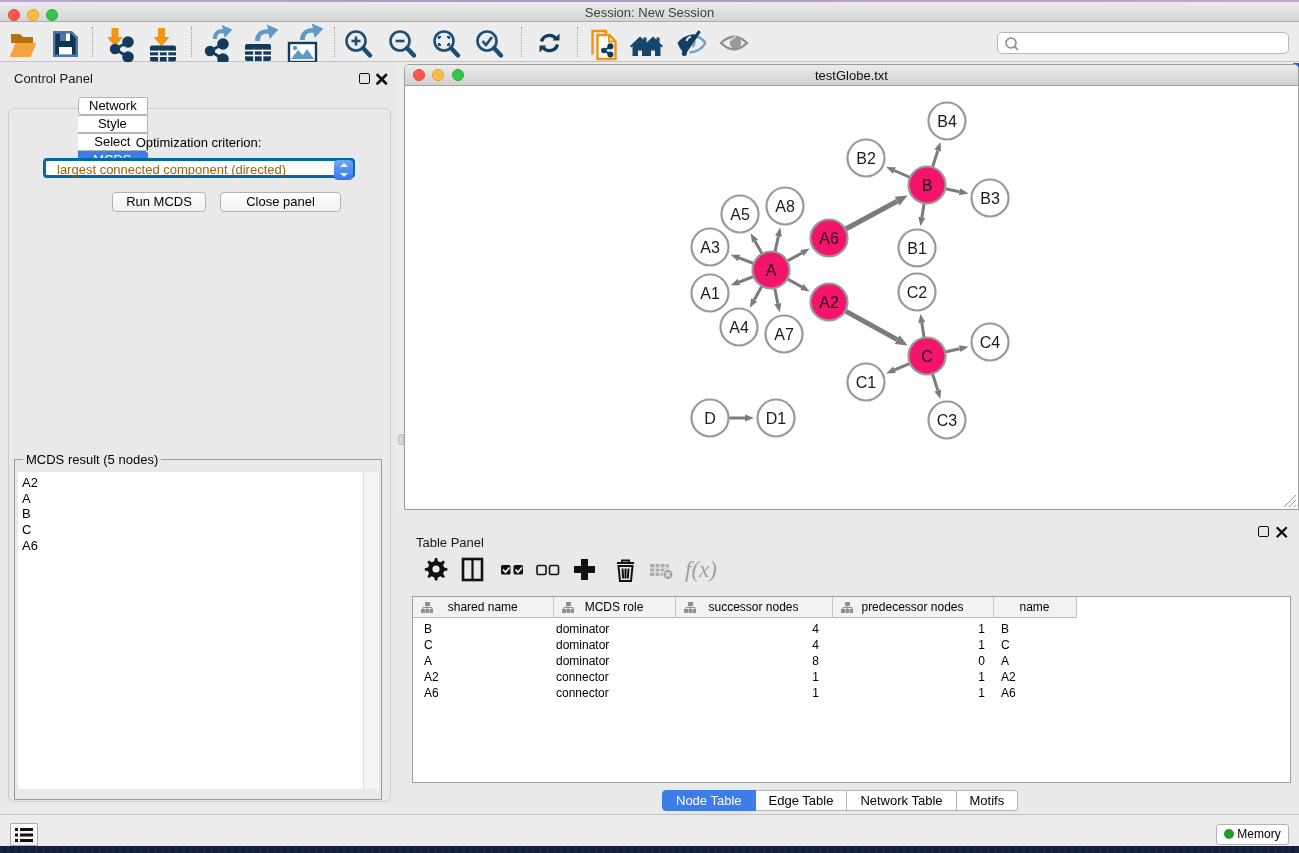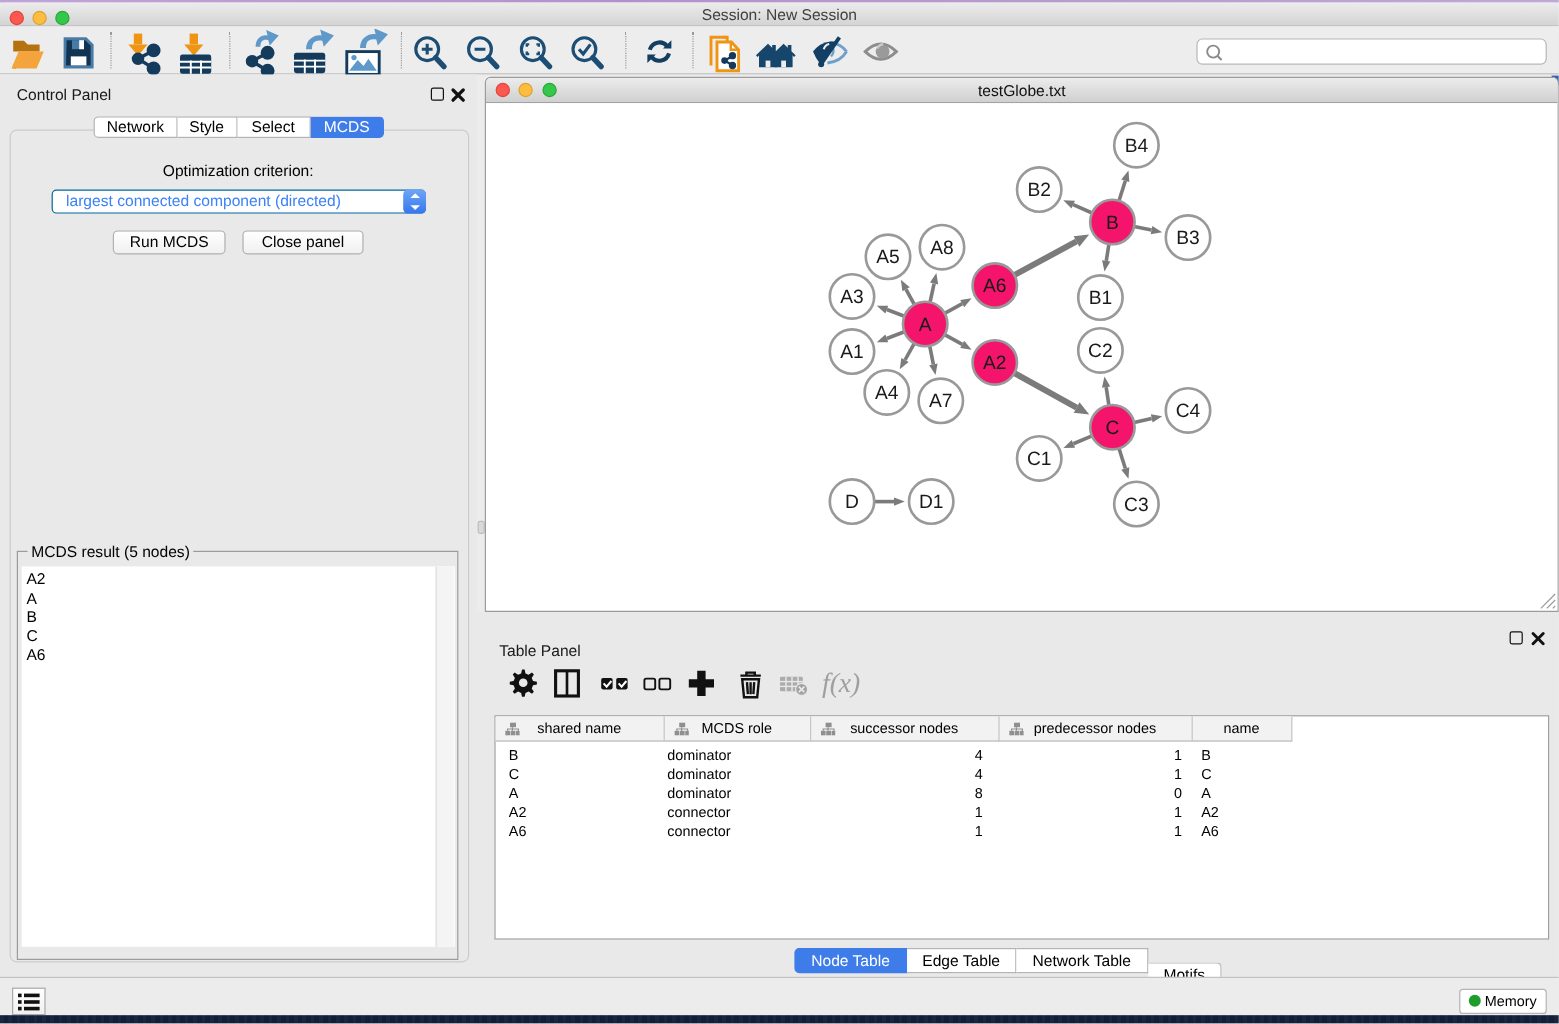--- a/index.html
+++ b/index.html
@@ -18,33 +18,33 @@
 #titlebar .title { position:absolute; left:0; right:0; top:3px; text-align:center; font-size:13px; color:#3f3f3f; }
 
 #toolbar { left:0; top:22px; width:1299px; height:40px; background:#ededed; border-bottom:1px solid #c3c3c3; }
 .tsep { position:absolute; top:5px; height:30px; width:0; border-left:1px dotted #9a9a9a; }
 #searchbox { position:absolute; left:997px; top:10px; width:292px; height:22px; background:#fff; border:1px solid #b7b7b7; border-radius:5px; }
 
 #cpanel { left:0; top:62px; width:397px; height:752px; background:#e9e9e9; }
 #cpanel .hdr { position:absolute; left:14px; top:9px; font-size:13px; color:#1a1a1a; }
 .winbtn-sq { position:absolute; width:11px; height:11px; border:1.5px solid #111; border-radius:2px; }
 .winbtn-x { position:absolute; font-size:13px; font-weight:bold; color:#111; }
-.tabrow { position:absolute; height:24px; display:flex; }
+.tabrow { position:absolute; height:24px; display:flex;flex-direction:column; }
 .tabrow .tab { height:18px; line-height:16px; font-size:13px; padding:0 10px; background:#fff; border:1px solid #b4b4b4; border-left:none; color:#000; text-align:center; }
 .tabrow .tab:first-child { border-left:1px solid #b4b4b4; border-radius:4px 0 0 4px; }
 .tabrow .tab:nth-child(3) { padding:0 12px; }
 .tabrow .tab.sel { padding:0 11px; }
 .tabrow .tab.sel { background:#3e7de9; color:#fff; border-color:#3e7de9; border-radius:0 4px 4px 0; }
 #cp-tabpanel { position:absolute; left:8px; top:46px; width:383px; height:694px; border:1px solid #cccccc; border-radius:6px; background:#e9e9e9; }
 #optlabel { position:absolute; left:0; width:397px; top:73px; text-align:center; font-size:13px; color:#000; }
-#dropdown { position:absolute; left:43px; top:96px; width:312px; height:20px; background:#fff; border:1px solid #0369a1; border-radius:4px; font-size:13px; line-height:18px; padding-left:11px; color:#3b82f6; }
+#dropdown { position:absolute; left:43px; top:96px; width:312px; height:20px; background:#fff; border:3px solid #0369a1; border-radius:4px; font-size:13px; line-height:18px; padding-left:11px; color:#a16207; }
 #dropdown .step { position:absolute; right:-1px; top:-1px; width:19px; height:20px; border-radius:4px; background:linear-gradient(#6fa5f7,#3476ed); }
 #dropdown .step:before { content:""; position:absolute; left:5.5px; top:3px; border:4px solid transparent; border-bottom:4.5px solid #fff; border-top:none; }
 #dropdown .step:after { content:""; position:absolute; left:5.5px; top:12.5px; border:4px solid transparent; border-top:4.5px solid #fff; border-bottom:none; }
-.btn { position:absolute; height:20px; background:linear-gradient(#ffffff,#f0f0f0); border:1px solid #b2b2b2; border-radius:4px; font-size:13px; text-align:center; line-height:18px; color:#000; }
+.btn { position:absolute; height:20px; background:linear-gradient(#ffffff,#f0f0f0); border:1px solid #b2b2b2; border-radius:4px; font-size:13px; text-align:center; line-height:18px; color:#000;margin-left:18px; }
 #mcds-group { position:absolute; left:14px; top:397px; width:368px; height:341px; border:1px solid #9b9b9b; }
 #mcds-group .legend { position:absolute; left:8px; top:-8px; background:#e9e9e9; padding:0 3px; font-size:13px; color:#000; }
 #mcds-list { position:absolute; left:3px; top:12px; width:361px; height:317px; background:#fff; font-size:13px; line-height:15.7px; padding:3px 0 0 4px; color:#000; }
 #mcds-scroll { position:absolute; right:3px; top:12px; width:15px; height:317px; background:#f4f4f4; border-left:1px solid #dedede; }
 
 #netwin { left:404px; top:64px; width:895px; height:446px; background:#fff; border:1px solid #9c9c9c; border-radius:5px 5px 0 0; }
 #netwin .bar { position:absolute; left:0; top:0; width:893px; height:21px; background:linear-gradient(#ececec,#d0d0d0); border-bottom:1px solid #a2a2a2; border-radius:4px 4px 0 0; }
 #netwin .bar .title { position:absolute; left:0; right:0; top:3px; text-align:center; font-size:13px; color:#111; }
 #netwin .t-red { left:8px; background:#fc5850; border:1px solid #e2443e; }
 #netwin .t-yel { left:27px; background:#fdbd3f; border:1px solid #dfa132; }
@@ -57,21 +57,21 @@
 #thead { position:absolute; left:0; top:0; width:664px; height:21px; background:#f2f2f2; border-bottom:1px solid #b9b9b9; }
 #thead .cell { position:absolute; top:0; height:21px; border-right:1px solid #c6c6c6; font-size:12px; text-align:center; line-height:21px; color:#000; }
 .colicon { position:absolute; top:5px; width:12px; height:11px; }
 #tbody { position:absolute; left:0; top:21px; width:877px; font-size:12px; color:#000; }
 #tbody .row { position:absolute; height:16px; line-height:16px; width:877px; }
 #tbody .c { position:absolute; height:16px; }
 .btabs { position:absolute; top:280px; height:21px; display:flex; font-size:13px; }
 .btab { height:21px; line-height:19px; padding:0 13px; background:#fff; border:1px solid #b4b4b4; border-left:none; }
 .btab:first-child { border-left:1px solid #b4b4b4; }
 .btab.sel { background:#3e7de9; color:#fff; border-color:#3e7de9; border-radius:4px 0 0 4px; }
-.btab.last { border-radius:0 4px 4px 0;margin-top:12px; }
+.btab.last { border-radius:0 4px 4px 0; }
 
 #statusbar { left:0; top:814px; width:1299px; height:16px; background:#ececec; border-top:1px solid #c2c2c2; }
 #listbtn { position:absolute; left:10px; top:8px; width:28px; height:23px; background:linear-gradient(#fff,#f0f0f0); border:1px solid #ababab; }
 #membtn { position:absolute; left:1216px; top:9px; width:73px; height:21px; background:#fff; border:1px solid #b4b4b4; border-radius:3px; font-size:12px; line-height:19px; text-align:center; color:#000; }
 #membtn .dot { display:inline-block; width:10px; height:10px; border-radius:50%; background:#1f9d2c; margin-right:3px; vertical-align:-1px; }
 </style>
 </head>
 <body>
 <div class="abs" id="desktop-top"></div>
 <div class="abs" id="titlebar">
@@ -236,21 +236,21 @@
   <div id="cp-tabpanel"></div>
   <div class="tabrow" style="left:78px; top:35px;">
     <div class="tab">Network</div>
       <div class="tab">Style</div>
       <div class="tab">Select</div>
       <div class="tab sel">MCDS</div>
   </div>
   <div id="optlabel">Optimization criterion:</div>
   <div id="dropdown">largest connected component (directed)<span class="step"></span></div>
   <div class="btn" style="left:94px; top:130px; width:94px;">Run MCDS</div>
-  <div class="btn" style="left:202px; top:130px; width:101px;text-align:center;">Close panel</div>
+  <div class="btn" style="left:202px; top:130px; width:121px;text-align:center;">Close panel</div>
   <div id="mcds-group">
     <span class="legend">MCDS result (5 nodes)</span>
     <div id="mcds-list">A2<br>A<br>B<br>C<br>A6</div>
     <div id="mcds-scroll"></div>
   </div>
 </div>
 <div class="abs" style="left:1293px;top:63px;width:6px;height:8px;background:#2f62b5;"></div>
 <div class="abs" style="left:398px;top:434px;width:6px;height:11px;background:#d9d9d9;border:1px solid #bdbdbd;border-radius:2px;"></div>
 <div class="abs" style="left:847px;top:512px;width:11px;height:6px;background:#d9d9d9;border:1px solid #bdbdbd;border-radius:2px;"></div>
 <div class="abs" id="netwin">

